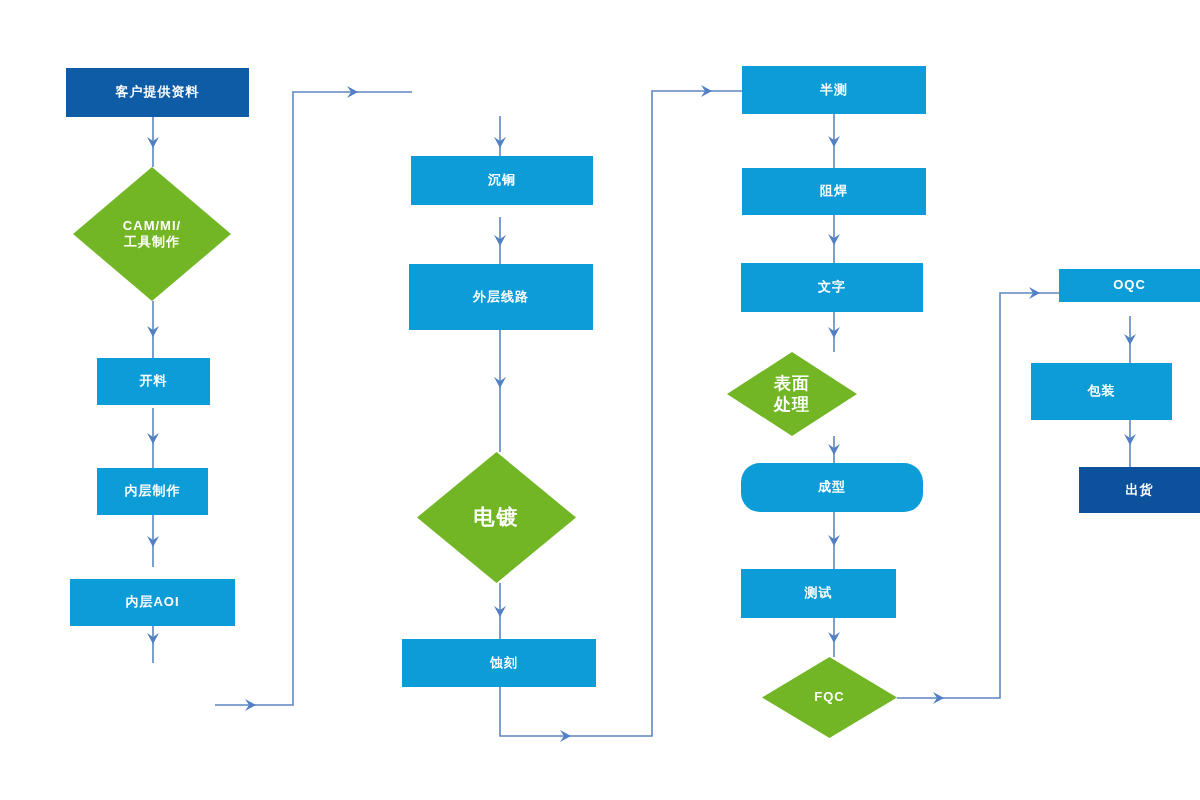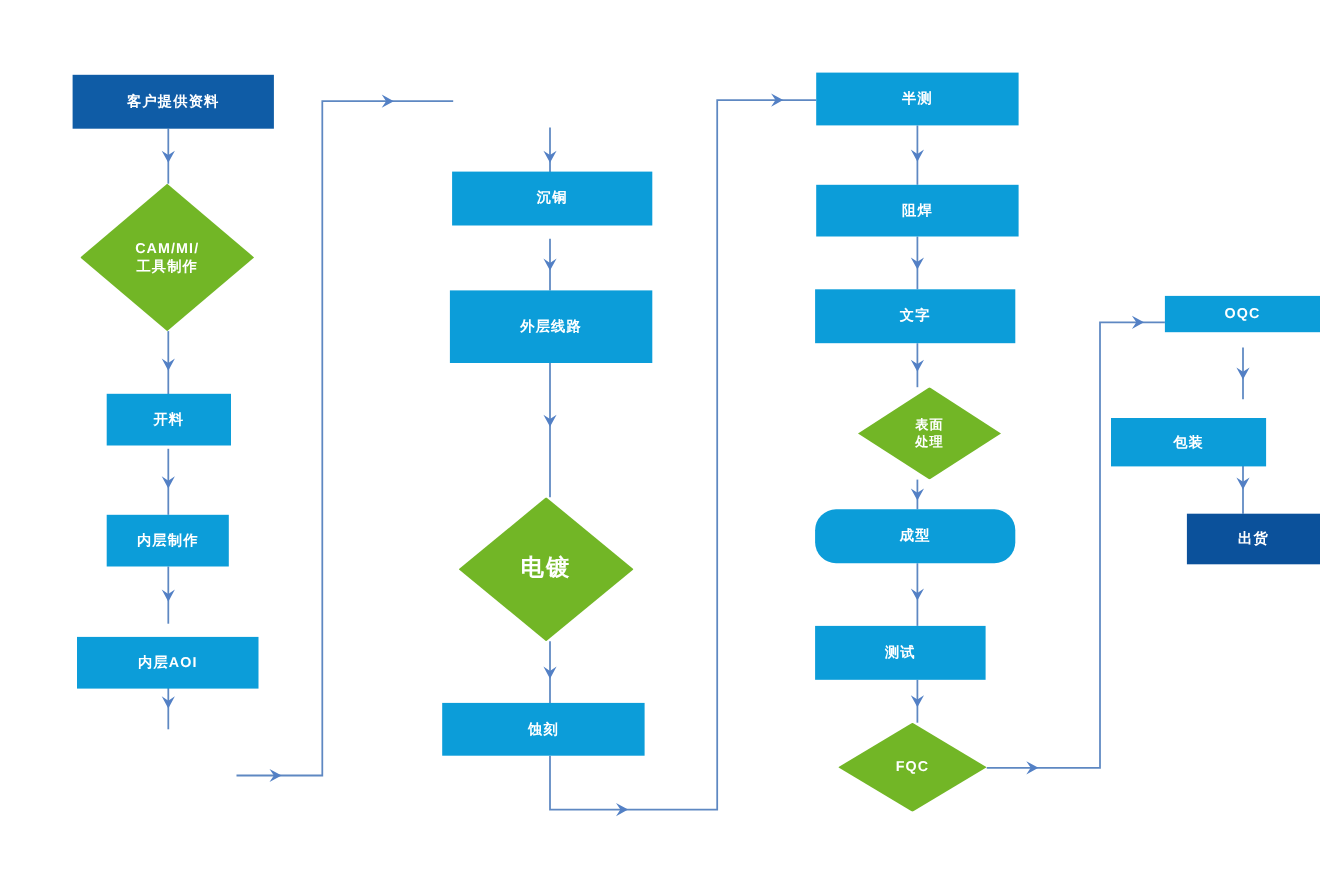--- a/index.html
+++ b/index.html
@@ -92,28 +92,28 @@
   <div class="node rect-dark" style="left:66px;top:68px;width:183px;height:49px;">客户提供资料</div>
   <div class="node diamond" style="left:73px;top:167px;width:158px;height:134px;">CAM/MI/
 工具制作</div>
   <div class="node rect-blue" style="left:97px;top:358px;width:113px;height:47px;">开料</div>
   <div class="node rect-blue" style="left:97px;top:468px;width:111px;height:47px;">内层制作</div>
   <div class="node rect-blue" style="left:70px;top:567px;width:165px;height:47px;margin-top:12px;">内层AOI</div>
 
   <div class="node rect-blue" style="left:411px;top:156px;width:182px;height:49px;">沉铜</div>
   <div class="node rect-blue" style="left:409px;top:264px;width:184px;height:66px;">外层线路</div>
   <div class="node diamond big-label" style="left:417px;top:452px;width:159px;height:131px;">电镀</div>
-  <div class="node rect-blue" style="left:402px;top:639px;width:184px;height:48px;">蚀刻</div>
+  <div class="node rect-blue" style="left:402px;top:639px;width:184px;height:48px;padding-left:10px;">蚀刻</div>
 
   <div class="node rect-blue" style="left:742px;top:66px;width:184px;height:48px;">半测</div>
   <div class="node rect-blue" style="left:742px;top:168px;width:184px;height:47px;">阻焊</div>
   <div class="node rect-blue" style="left:741px;top:263px;width:182px;height:49px;">文字</div>
-  <div class="node diamond" style="left:780px;top:352px;width:130px;height:84px;font-size:12px;">表面
+  <div class="node diamond" style="left:727px;top:352px;width:130px;height:84px;font-size:17px;">表面
 处理</div>
   <div class="node rect-blue" style="left:741px;top:463px;width:182px;height:49px;border-radius:19px;">成型</div>
   <div class="node rect-blue" style="left:741px;top:569px;width:155px;height:49px;">测试</div>
   <div class="node diamond" style="left:762px;top:657px;width:135px;height:81px;">FQC</div>
 
   <div class="node rect-blue" style="left:1059px;top:269px;width:141px;height:33px;">OQC</div>
-  <div class="node rect-blue" style="left:1010px;top:363px;width:141px;height:44px;margin-top:17px;">包装</div>
+  <div class="node rect-blue" style="left:1031px;top:363px;width:141px;height:57px;">包装</div>
   <div class="node rect-navy" style="left:1079px;top:467px;width:121px;height:46px;">出货</div>
 
 </div>
 
 </body></html>

